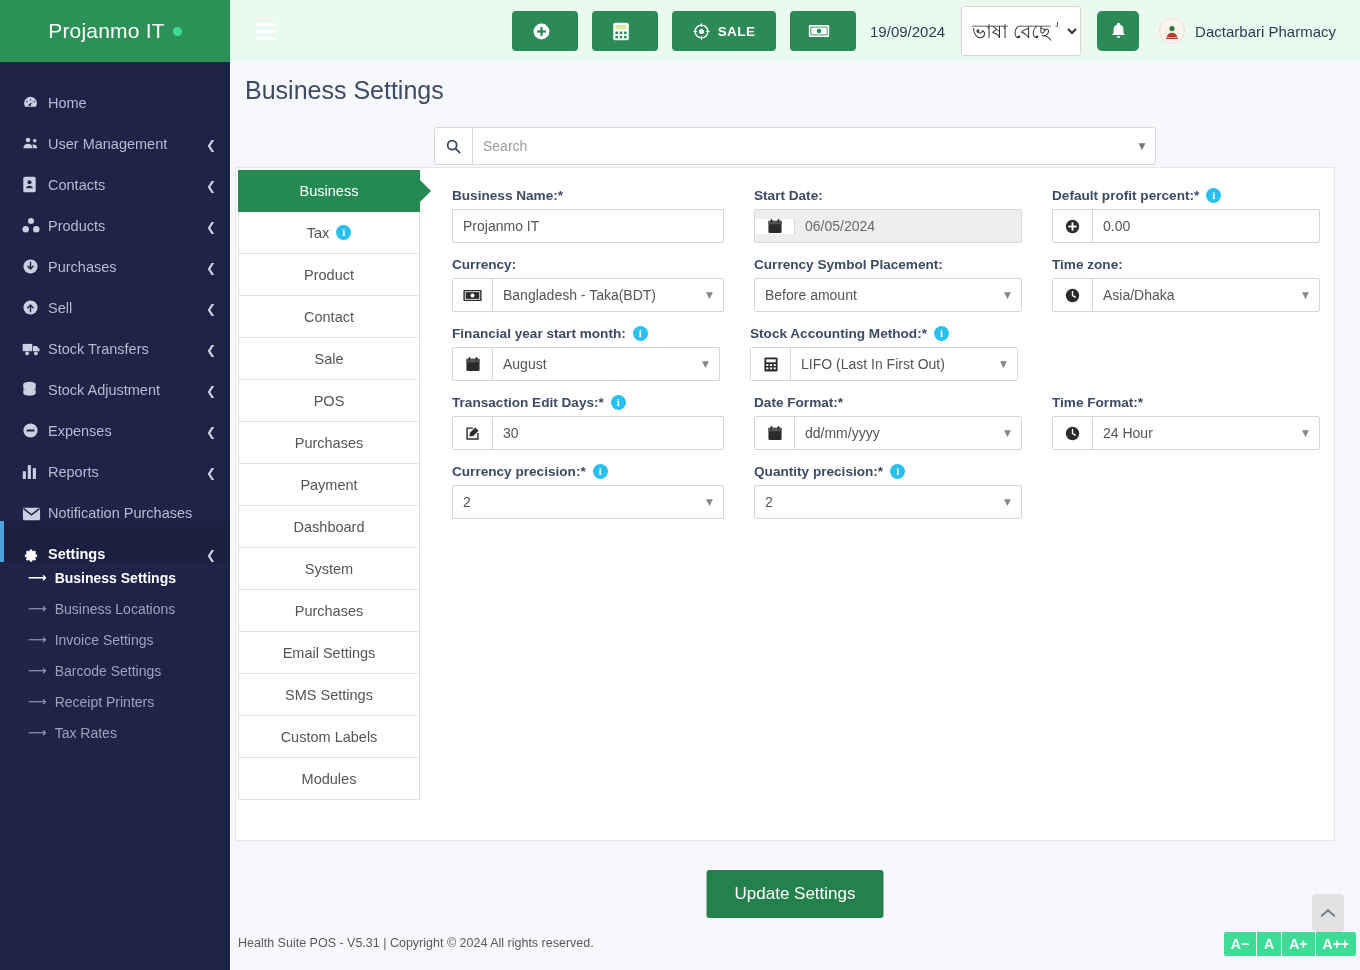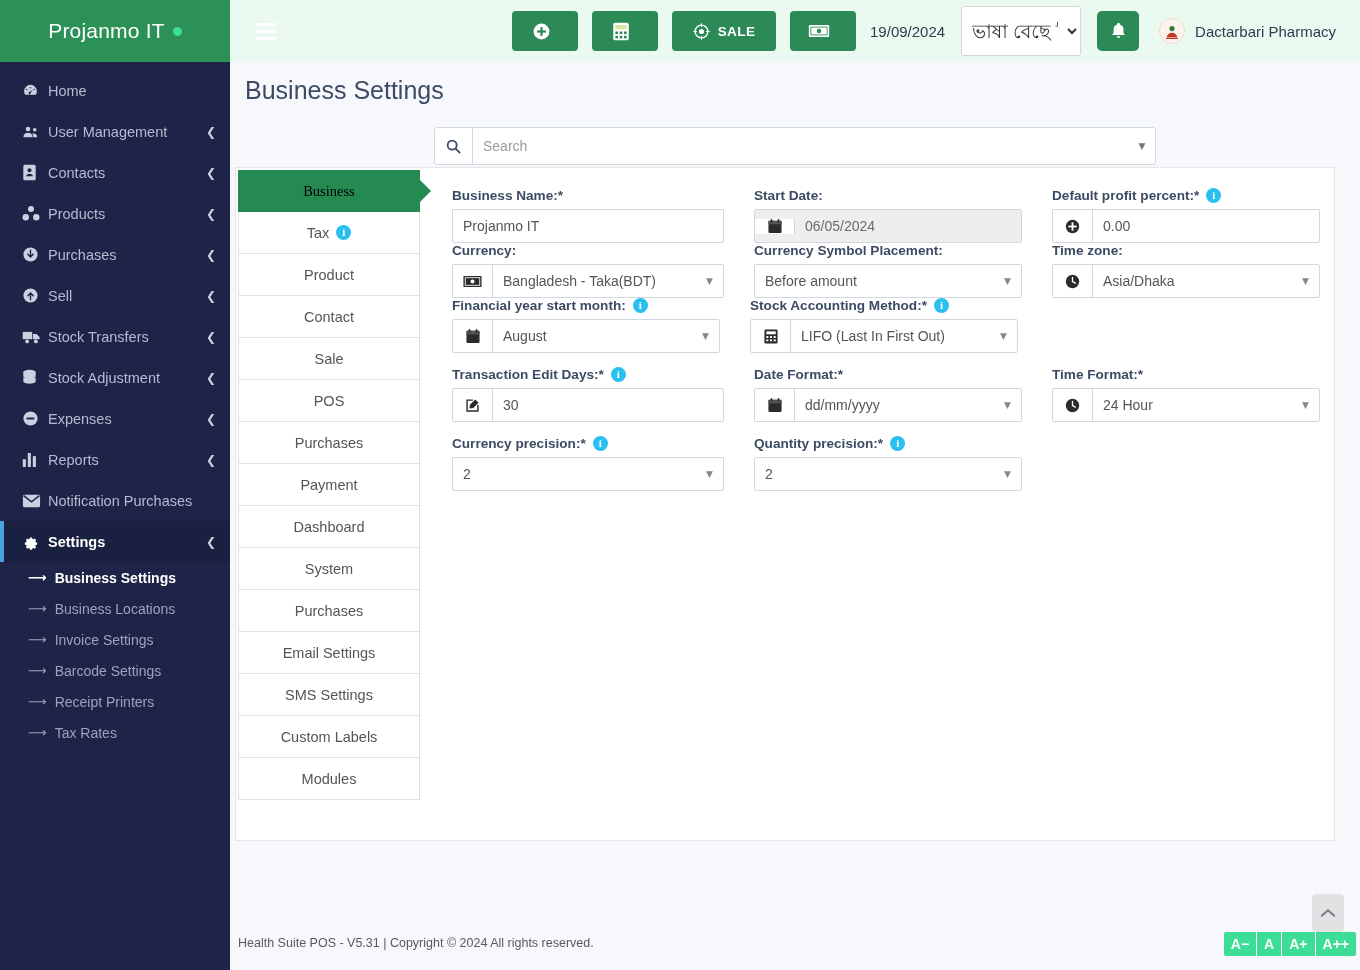--- a/index.html
+++ b/index.html
@@ -24,21 +24,21 @@
   }
   .brand-text {
     color: #ffffff; font-size: 21px; letter-spacing: .2px;
   }
   .brand-dot {
     width: 9px; height: 9px; border-radius: 50%;
     background: #3ddc97; display: inline-block;
   }
   .nav { padding-top: 8px; }
   .nav-item {
-    display: flex; align-items: center;
+    display: flex; align-items: flex-end;
     height: 41px; padding: 0 14px 0 22px;
     color: #b4bcd0; font-size: 14.5px;
     cursor: pointer; position: relative;
   }
   .nav-item .ico {
     width: 26px; display: inline-flex; align-items: center;
     justify-content: flex-start; color: #c9d0e0; flex: 0 0 26px;
   }
   .nav-item .label { flex: 1; white-space: nowrap; }
   .nav-item .caret {
@@ -154,39 +154,39 @@
     width: 184px; flex: 0 0 184px; padding: 2px 0 0 2px;
   }
   .vtab {
     height: 42px; border: 1px solid #e2e2e2; border-top: none;
     display: flex; align-items: center; justify-content: center;
     gap: 7px; font-size: 14.5px; color: #555;
     cursor: pointer; position: relative; background: #fff;
   }
   .vtab:first-child { border-top: 1px solid #e2e2e2; }
   .vtab.active {
-    background: #258a52; color: #000000; border-color: #258a52; font-family: Liberation Serif, serif;
+    background: #258a52; color: #ffffff; border-color: #258a52;
   }
   .vtab.active::after {
     content: ""; position: absolute; right: -12px; top: 50%;
     transform: translateY(-50%);
     border-top: 12px solid transparent;
     border-bottom: 12px solid transparent;
     border-left: 12px solid #258a52;
   }
   .info-i {
     width: 15px; height: 15px; border-radius: 50%;
     background: #29c0f0; color: #fff; font-size: 11px; font-weight: bold;
     display: inline-flex; align-items: center; justify-content: center;
     font-family: "Liberation Serif", serif; line-height: 1;
     flex: 0 0 15px;
   }
 
   .form-area { flex: 1; padding: 20px 14px 0 32px; }
-  .row { display: flex; gap: 30px; }
+  .row { display: flex; gap: 30px; margin-bottom: 14px; }
   .fg { width: 268px; }
   .fg.c1 { width: 272px; }
   .fg-label {
     font-size: 13.6px; font-weight: bold; color: #3c4b64;
     margin-bottom: 6px; display: flex; align-items: center; gap: 7px;
     white-space: nowrap;
   }
   .ctrl {
     display: flex; align-items: stretch; height: 34px;
     border: 1px solid #d2d6de; background: #fff; border-radius: 2px;
@@ -795,20 +795,21 @@
               </span>
             </div>
           </div>
 
           <div class="fg"></div>
         </div>
 
       </div>
     </section>
 
+    <button class="update-btn">Update Settings</button>
 
     <div class="footer">Health Suite POS - V5.31 | Copyright © 2024 All rights reserved.</div>
 
     <button class="scroll-top">
       <span>
         <svg width="16" height="12" viewBox="0 0 18 12" fill="none" stroke="currentColor" stroke-width="2.2" stroke-linecap="round">
             <path d="M2 9L9 3l7 6"></path>
           </svg>
       </span>
     </button>

